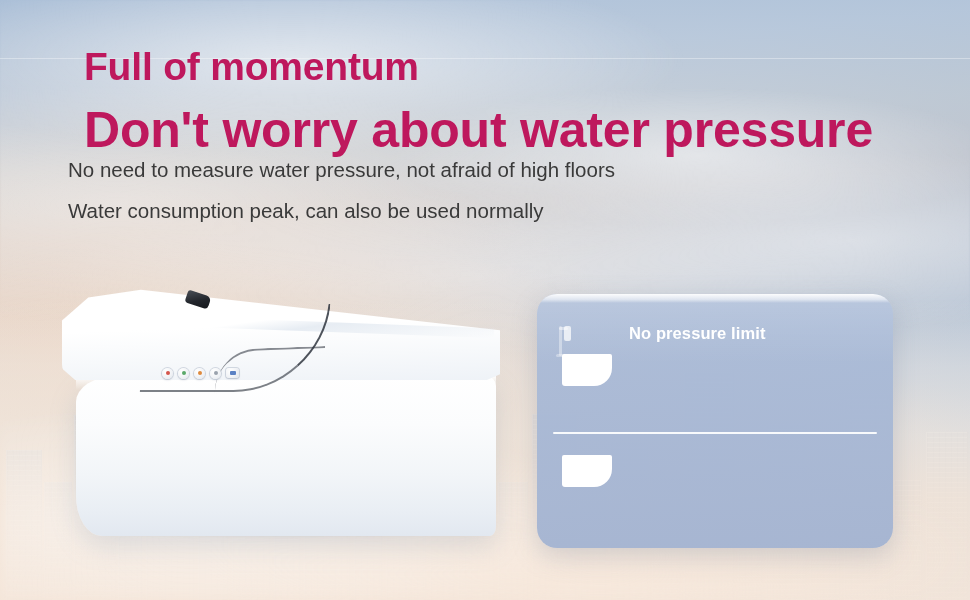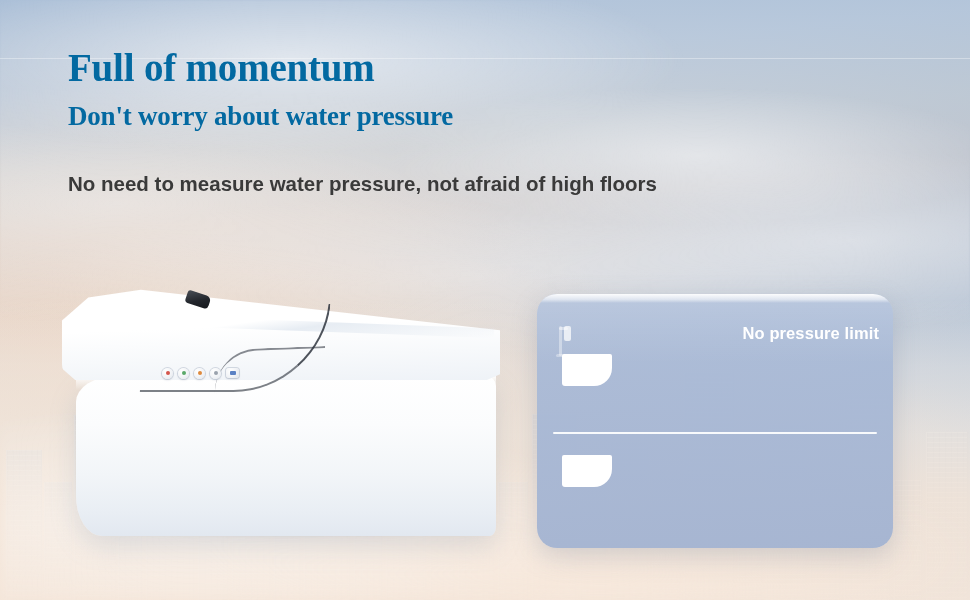--- a/index.html
+++ b/index.html
@@ -93,37 +93,36 @@
   }
   
   .bg-hairline {
     position: absolute; left: 0; right: 0; top: 58px; height: 1px;
     background: rgba(255,255,255,0.35);
   }
 
   
   .headline {
     position: absolute;
-    left: 68px;
-    color: #0369a1;
+    left: 84px;
+    color: #be185d;
     font-weight: bold;
     letter-spacing: -0.2px;
     white-space: nowrap;
-    font-family: Liberation Serif, serif;
   }
   #headline1 { top: 45px; font-size: 39px; }
-  #headline2 { top: 101px; font-size: 27px; }
+  #headline2 { top: 101px; font-size: 50px; }
   .subline {
     position: absolute;
     left: 68px;
     color: #3a3a3a;
     font-size: 20.5px;
     white-space: nowrap;
   }
-  #subline1 { top: 172px; font-weight: bold; }
+  #subline1 { top: 158px; }
   #subline2 { top: 199px; }
 
   
   .product { position: absolute; left: 62px; top: 286px; width: 440px; height: 250px; }
 
   .t-bowl {
     position: absolute;
     left: 14px; top: 90px;
     width: 420px; height: 160px;
     background: linear-gradient(180deg, #ffffff 0%, #fbfcfd 30%, #f2f5f8 62%, #e9eef4 85%, #e2e8f0 100%);
@@ -264,21 +263,21 @@
     border-radius: 2px;
   }
   
   .icon-bowl-plain {
     position: absolute; left: 10px; top: 6px;
     width: 50px; height: 32px;
     background: #ffffff;
     border-radius: 2px 2px 18px 3px;
   }
 
-  .row-text { position: absolute; left: 92px; right: 14px; top: 0; text-align: right; }
+  .row-text { position: absolute; left: 92px; right: 14px; top: 0; }
   .row-title {
     color: #ffffff;
     font-size: 16.5px;
     font-weight: bold;
     letter-spacing: 0.1px;
     margin: 0 0 7px 0;
   }
   .row-desc {
     color: rgba(255,255,255,0.86);
     font-size: 11.5px;
@@ -329,20 +328,21 @@
     <div class="tower" style="left:926px;width:40px; height:168px;"></div>
   </div>
 
   <div class="bg-fog"></div>
   <div class="bg-fog2"></div>
   <div class="bg-hairline"></div>
 
   <div class="headline" id="headline1">Full of momentum</div>
   <div class="headline" id="headline2">Don't worry about water pressure</div>
   <div class="subline" id="subline1">No need to measure water pressure, not afraid of high floors</div>
+  <div class="subline" id="subline2">Water consumption peak, can also be used normally</div>
 
   <div class="product">
     <div class="t-base"></div>
     <div class="t-bowl"></div>
     <div class="t-seam"></div>
     <div class="t-lid"></div>
     <div class="t-lid-edge"></div>
     <div class="t-curve"></div>
     <div class="t-curve2"></div>
     <div class="t-nozzle"></div>

